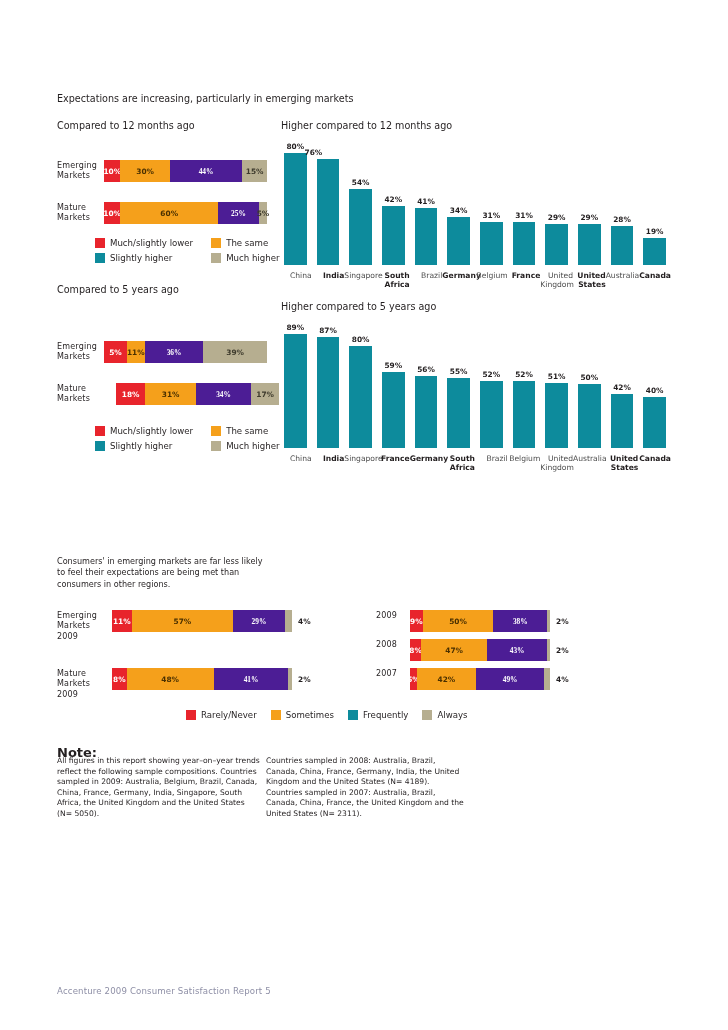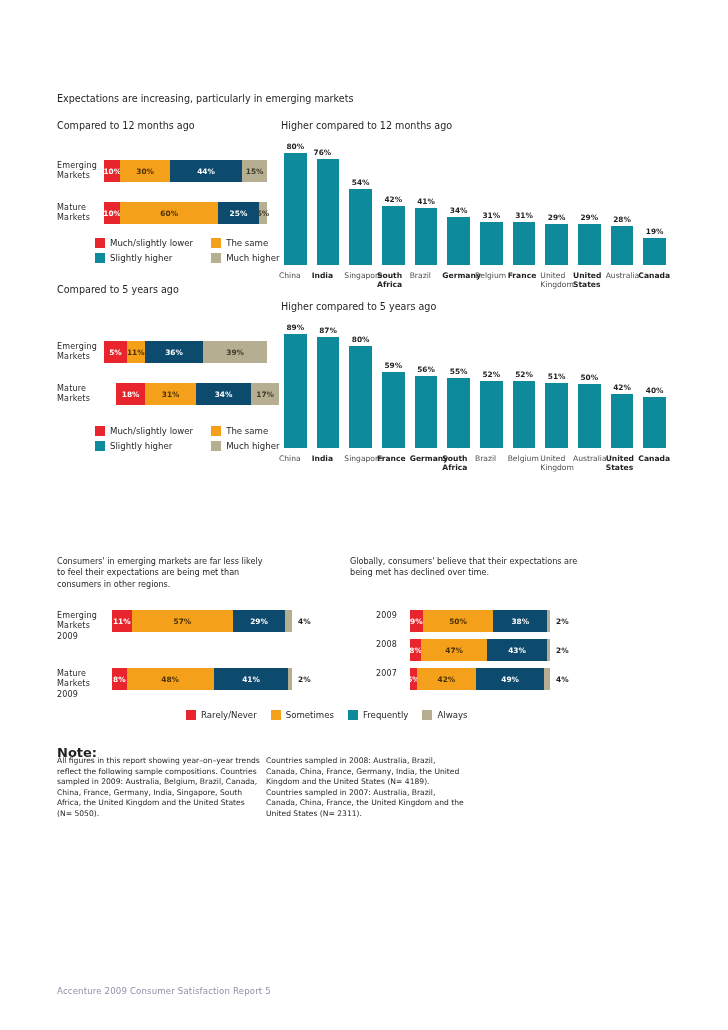--- a/index.html
+++ b/index.html
@@ -15,37 +15,37 @@
   .fig-sub{position:absolute;font-size:9.6px;color:#231f20;white-space:nowrap;}
   .col-title{position:absolute;font-size:9.6px;color:#231f20;white-space:nowrap;}
 
   
   .stackgroup{position:absolute;}
   .rowlabel{position:absolute;font-size:8px;line-height:10.5px;color:#231f20;white-space:pre-line;letter-spacing:.2px;}
   .stackbar{position:absolute;height:22px;display:flex;overflow:visible;}
   .seg{height:22px;display:flex;align-items:center;justify-content:center;font-size:7.4px;font-weight:bold;box-sizing:border-box;}
   .seg.red{background:#e8242c;color:#ffffff;}
   .seg.orange{background:#f5a01b;color:#4a3000;}
-  .seg.teal{background:#0c4a6e;color:#ffffff;}
+  .seg.teal{background:#4c1d95;color:#ffffff;font-family:Liberation Serif, serif;}
   .seg.khaki{background:#b6ae90;color:#3d3a2c;}
   .seg-out{position:absolute;font-size:7.4px;font-weight:bold;color:#231f20;top:50%;transform:translateY(-50%);}
 
   
   .legend{position:absolute;display:grid;grid-template-columns:auto auto;column-gap:18px;row-gap:5px;}
   .legitem{display:flex;align-items:center;gap:5px;font-size:8.6px;color:#231f20;white-space:nowrap;}
   .swatch{width:10px;height:10px;display:inline-block;flex:none;}
   .legend-h{position:absolute;display:flex;gap:14px;align-items:center;}
   .legend-h .legitem{font-size:8.6px;}
 
   
   .colchart{position:absolute;}
   .barwrap{position:absolute;bottom:0;}
   .bar{position:absolute;bottom:0;width:100%;background:#0d8b9c;}
   .barval{position:absolute;width:100%;text-align:center;font-size:7.4px;font-weight:bold;color:#231f20;}
-  .catlabel{position:absolute;text-align:left;font-size:7.6px;line-height:9.4px;color:#4d4d4d;}
+  .catlabel{position:absolute;text-align:right;font-size:7.6px;line-height:9.4px;color:#4d4d4d;}
   .catlabel.bold{font-weight:bold;color:#231f20;}
 
   
   .note-head{position:absolute;font-size:13px;font-weight:bold;color:#231f20;text-align:right;}
   .note-col{position:absolute;font-size:7.6px;line-height:10.6px;color:#231f20;}
   .footer{position:absolute;font-size:8.6px;color:#8e8fa6;letter-spacing:.15px;}
 </style>
 </head>
 <body>
 
@@ -95,21 +95,21 @@
 
   <div id="f1-cols-12m" class="colchart" style="left:279px;top:140px;width:392px;height:150px;">
       <div class="barwrap" style="left: 4.9px; width: 22.8667px; height: 112px; top: 13px; bottom: auto;">
         <div class="bar" style="height: 112px; background: rgb(13, 139, 156);"></div>
       </div>
       <div class="barval" style="left: 4.9px; width: 22.8667px; top: 2px; position: absolute;">80%</div>
       <div class="catlabel" style="left: 0px; width: 32.6667px; top: 131px;">China</div>
       <div class="barwrap" style="left: 37.5667px; width: 22.8667px; height: 112px; top: 13px; bottom: auto;">
         <div class="bar" style="height: 106.4px; background: rgb(13, 139, 156);"></div>
       </div>
-      <div class="barval" style="left: 32px; width: 22.8667px; top: 7.6px; position: absolute;">76%</div>
+      <div class="barval" style="left: 23px; width: 22.8667px; top: 7.6px; position: absolute;">76%</div>
       <div class="catlabel bold" style="left: 32.6667px; width: 32.6667px; top: 131px;">India</div>
       <div class="barwrap" style="left: 70.2333px; width: 22.8667px; height: 112px; top: 13px; bottom: auto;">
         <div class="bar" style="height: 75.6px; background: rgb(13, 139, 156);"></div>
       </div>
       <div class="barval" style="left: 70.2333px; width: 22.8667px; top: 38.4px; position: absolute;">54%</div>
       <div class="catlabel" style="left: 65.3333px; width: 32.6667px; top: 131px;">Singapore</div>
       <div class="barwrap" style="left: 102.9px; width: 22.8667px; height: 112px; top: 13px; bottom: auto;">
         <div class="bar" style="height: 58.8px; background: rgb(13, 139, 156);"></div>
       </div>
       <div class="barval" style="left: 102.9px; width: 22.8667px; top: 55.2px; position: absolute;">42%</div>
@@ -253,21 +253,20 @@
       <div class="barval" style="left: 331.567px; width: 22.8667px; top: 62.2022px; position: absolute;">42%</div>
       <div class="catlabel bold" style="left: 326.667px; width: 32.6667px; top: 133px;">United States</div>
       <div class="barwrap" style="left: 364.233px; width: 22.8667px; height: 114px; top: 13px; bottom: auto;">
         <div class="bar" style="height: 51.236px; background: rgb(13, 139, 156);"></div>
       </div>
       <div class="barval" style="left: 364.233px; width: 22.8667px; top: 64.764px; position: absolute;">40%</div>
       <div class="catlabel bold" style="left: 359.333px; width: 32.6667px; top: 133px;">Canada</div>
     </div>
 
   <div class="note-col" style="left:57px;top:556px;width:210px;font-size:8.1px;line-height:11.4px;">Consumers' in emerging markets are far less likely to feel their expectations are being met than consumers in other regions.</div>
-  <div class="note-col" style="left:350px;top:556px;width:230px;font-size:8.1px;line-height:11.4px;">Globally, consumers' believe that their expectations are being met has declined over time.</div>
 
   <div id="f2-stack-left" class="stackgroup" style="left: 57px; top: 610px; width: 250px; height: 116px;">
       <div class="rowlabel" style="left: 0px; top: 0.5px; width: 52px;">Emerging
 Markets 2009</div>
       <div class="seg-out" style="left: 241px; top: 11px;">4%</div>
       <div class="stackbar" style="left: 55px; top: 0px; width: 180px;">
         <div class="seg red" style="width: 10.8911%;">11%</div>
         <div class="seg orange" style="width: 56.4356%;">57%</div>
         <div class="seg teal" style="width: 28.7129%;">29%</div>
         <div class="seg khaki" style="width: 3.9604%;"></div>

